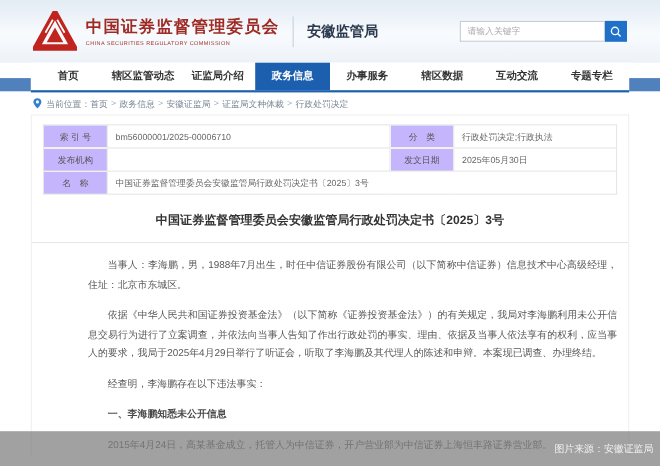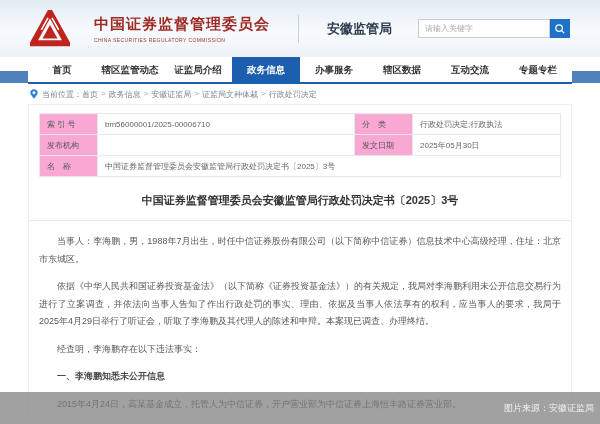--- a/index.html
+++ b/index.html
@@ -9,21 +9,20 @@
     background: #ffffff;
     position: relative;
   }
   
   .header {
     height: 57px;
     background: linear-gradient(180deg, #e3ebf4 0%, #f8fbfe 55%, #edf2f8 100%);
     display: flex;
     align-items: center;
     padding: 0 30px;
-    gap: 16px;
   }
   .logo { width: 40px; height: 38px; flex: 0 0 auto; }
   .org { margin-left: 8px; }
   .org-cn {
     font-size: 15px; font-weight: bold; color: #9e2a23; letter-spacing: 1px;
     white-space: nowrap;
   }
   .org-en {
     font-size: 5px; color: #a5372f; letter-spacing: 0.4px; margin-top: 3px;
     white-space: nowrap;
@@ -64,30 +63,30 @@
   .breadcrumb .pin { margin-right: 4px; flex: 0 0 auto; }
   .breadcrumb a { color: #7a8694; text-decoration: none; cursor: pointer; }
   .breadcrumb .sep { margin: 0 3px; color: #9aa5b1; }
   
   .content {
     margin: 0 28px; border: 1px solid #f0f0f0; border-bottom: none;
     padding: 8px 10px 0 10px; min-height: 310px;
   }
   table.meta { width: 100%; border-collapse: collapse; font-size: 8px; color: #666; table-layout: fixed; }
   table.meta td { border: 1px solid #e7e7e7; height: 21px; padding: 2px 7px; overflow: hidden; white-space: nowrap; }
-  table.meta td.label { width: 58px; background: #f9a8d4; color: #555; }
+  table.meta td.label { width: 58px; text-align: center; background: #c4b5fd; color: #555; }
   table.meta td.val2 { width: 148px; }
   .doc-title {
     text-align: center; font-size: 11px; font-weight: bold; color: #333;
     margin: 16px 0 12px 0;
   }
   .rule { border-top: 1px solid #e7e7e7; margin: 0 -10px 12px -10px; }
   .para {
     font-size: 9px; color: #585858; line-height: 17.5px; text-indent: 2em;
-    margin-bottom: 10px; text-align: justify;
+    margin-bottom: 10px; text-align: justify; margin-left: 41px;
   }
   .para.bold { font-weight: bold; color: #4a4a4a; }
   
   .overlay-bar {
     position: absolute; left: 0; right: 0; bottom: 0; height: 32px;
     background: rgba(125,125,125,0.72);
     display: flex; align-items: center; justify-content: flex-end;
     padding-right: 6px; font-size: 9px; color: #f1f1f1;
   }
 </style>

